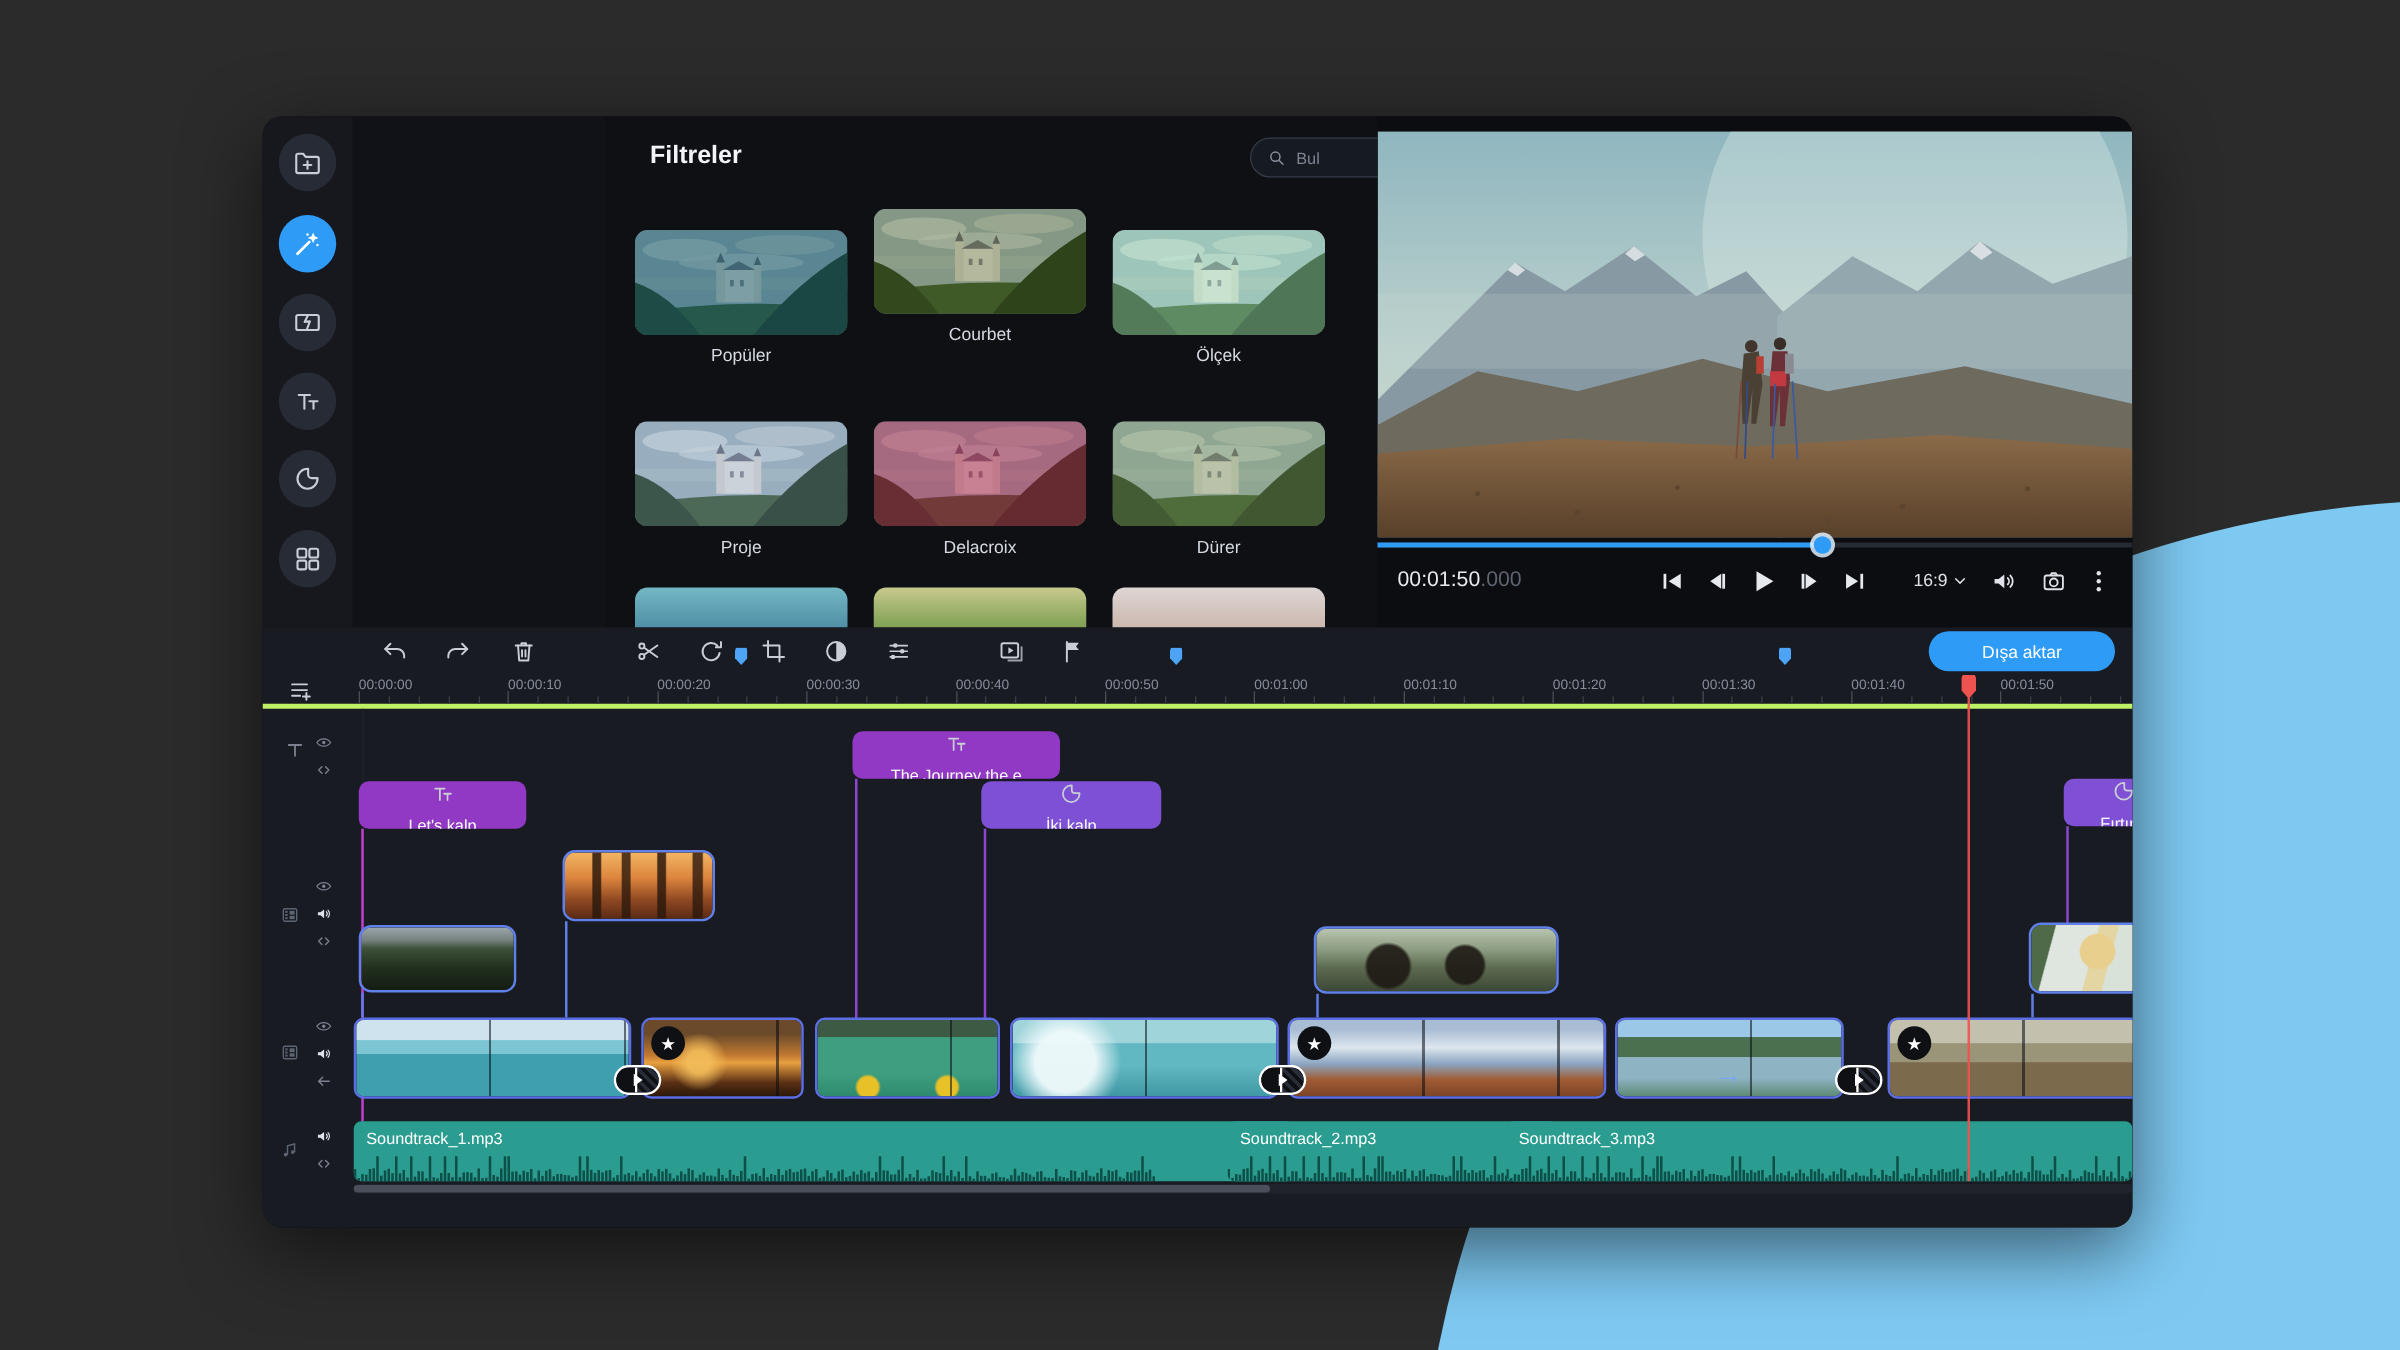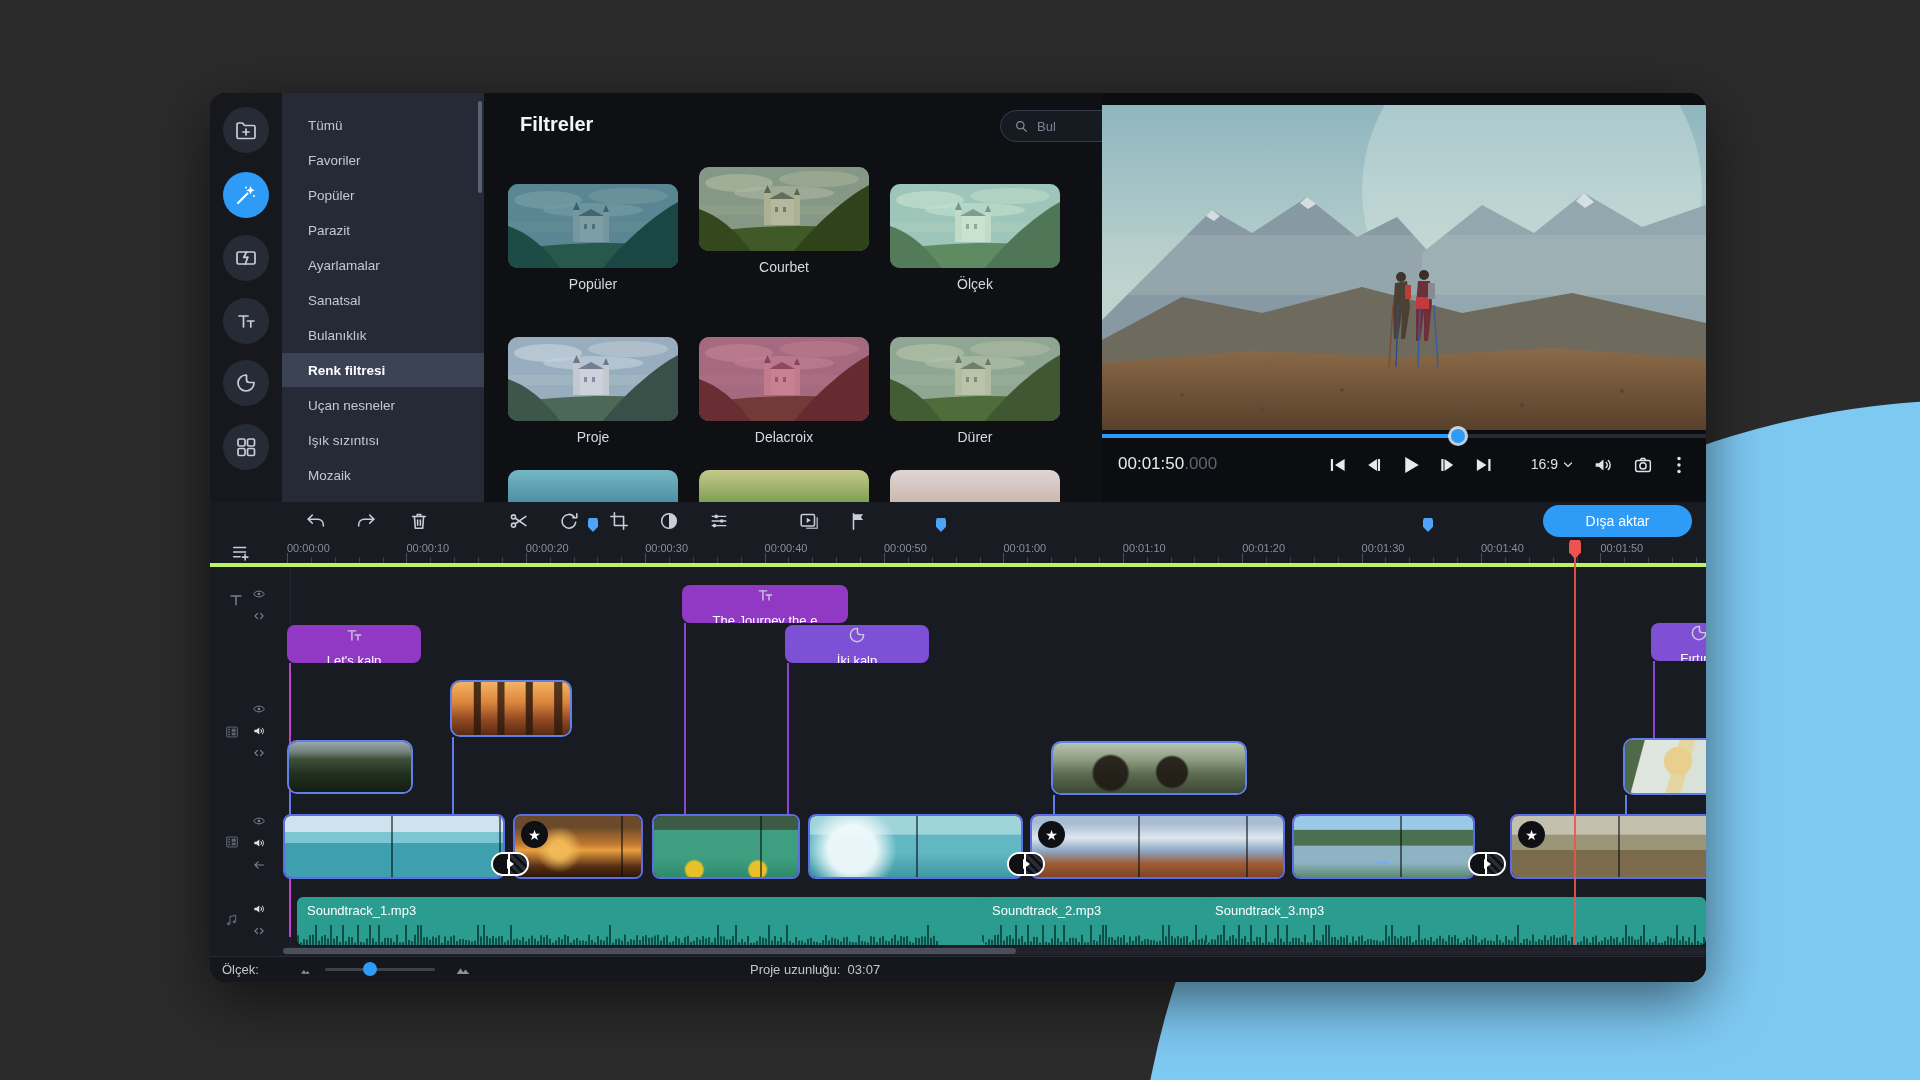--- a/index.html
+++ b/index.html
@@ -193,34 +193,20 @@
         <div class="tool-btn" style="top: 331px;">
           <span class="icon"><svg viewBox="0 0 24 24" width="100%" height="100%">
               <rect x="4" y="4" width="7" height="7" rx="1.5" fill="none" stroke="#c8cdd6" stroke-width="1.7" stroke-linecap="round" stroke-linejoin="round"></rect>
               <rect x="13.5" y="4" width="7" height="7" rx="1.5" fill="none" stroke="#c8cdd6" stroke-width="1.7" stroke-linecap="round" stroke-linejoin="round"></rect>
               <rect x="4" y="13.5" width="7" height="7" rx="1.5" fill="none" stroke="#c8cdd6" stroke-width="1.7" stroke-linecap="round" stroke-linejoin="round"></rect>
               <rect x="13.5" y="13.5" width="7" height="7" rx="1.5" fill="none" stroke="#c8cdd6" stroke-width="1.7" stroke-linecap="round" stroke-linejoin="round"></rect>
             </svg></span>
         </div>
       </div>
 
-    <div class="cats">
-      <div class="cat-scroll"></div>
-    <div class="cat-item" style="top: 15px;">Tümü</div>
-        <div class="cat-item" style="top: 50px;">Favoriler</div>
-        <div class="cat-item" style="top: 85px;">Popüler</div>
-        <div class="cat-item" style="top: 120px;">Parazit</div>
-        <div class="cat-item" style="top: 155px;">Ayarlamalar</div>
-        <div class="cat-item" style="top: 190px;">Sanatsal</div>
-        <div class="cat-item" style="top: 225px;">Bulanıklık</div>
-        <div class="cat-item selected" style="top: 260px;">Renk filtresi</div>
-        <div class="cat-item" style="top: 295px;">Uçan nesneler</div>
-        <div class="cat-item" style="top: 330px;">Işık sızıntısı</div>
-        <div class="cat-item" style="top: 365px;">Mozaik</div>
-      </div>
 
     <div class="filters">
       <div class="filters-title">Filtreler</div>
       <div class="searchbox">
         <span class="icon"><svg viewBox="0 0 24 24" width="100%" height="100%">
               <circle cx="11" cy="11" r="5.5" stroke="#8a8f9b" stroke-width="1.8" fill="none"></circle>
               <path d="M15.5 15.5L20 20" stroke="#8a8f9b" stroke-width="1.8" stroke-linecap="round"></path>
             </svg></span>
         <input type="text" placeholder="Bul" style="">
         <span class="icon"><svg viewBox="0 0 24 24" width="100%" height="100%">
@@ -767,21 +753,21 @@
           <div class="pill" style="left: 797px;">
             <div class="half-l"></div>
             <div class="half-r"></div>
             <div class="chev"></div>
           </div>
           <div class="pill" style="left: 1258px;">
             <div class="half-l"></div>
             <div class="half-r"></div>
             <div class="chev"></div>
           </div>
-          <div class="aclip" style="left: 87px; width: 752px;">
+          <div class="aclip" style="left: 73px; width: 752px;">
             <span class="alabel">Soundtrack_1.mp3</span>
             <svg width="644" height="20" fill="rgba(10,72,64,.9)">
               <rect x="0" y="10.271038306593255" width="2" height="9.728961693406745"></rect>
               <rect x="3" y="17.415887457551435" width="2" height="2.5841125424485654"></rect>
               <rect x="6" y="14.261648300736852" width="2" height="5.7383516992631485"></rect>
               <rect x="9" y="14.764922145790479" width="2" height="5.235077854209521"></rect>
               <rect x="12" y="10.21013311362185" width="2" height="9.78986688637815"></rect>
               <rect x="15" y="9.60923437902602" width="2" height="10.39076562097398"></rect>
               <rect x="18" y="-3.547513130111838" width="2" height="23.547513130111838"></rect>
               <rect x="21" y="15.543081504847578" width="2" height="4.456918495152422"></rect>
@@ -1260,35 +1246,18 @@
           </div>
         </div>
 
       <div class="hscroll">
         <div class="thumb" style="left: 0px; width: 733px;"></div>
       </div>
 
       <div class="playhead-pin" style="left: 1359px;"></div>
       <div class="playhead-line" style="left: 1364px;"></div>
 
-      <div class="statusbar">
-        <span class="scale-label">Ölçek:</span>
-        <span class="icon mtn-s"><svg viewBox="0 0 24 24" width="100%" height="100%">
-              <path d="M3 18l5-7 5 7z" fill="#8a90a0"></path>
-              <path d="M10 18l5-5 4 5z" fill="#8a90a0"></path>
-            </svg></span>
-        <div class="scale-slider">
-          <div class="scale-knob"></div>
-        </div>
-        <span class="icon mtn-b"><svg viewBox="0 0 24 24" width="100%" height="100%">
-              <path d="M2 19l6-9 6 9z" fill="#8a90a0"></path>
-              <path d="M10 19l6-7 6 7z" fill="#8a90a0"></path>
-            </svg></span>
-        <span class="proj-len">
-          <span>Proje uzunluğu:</span>&nbsp; <span>03:07</span>
-        </span>
-      </div>
     <div class="marker" style="left: 378px;"></div>
         <div class="marker" style="left: 726px;"></div>
         <div class="marker" style="left: 1213px;"></div>
       </div>
   </div>
 </div>
 
 </body></html>

